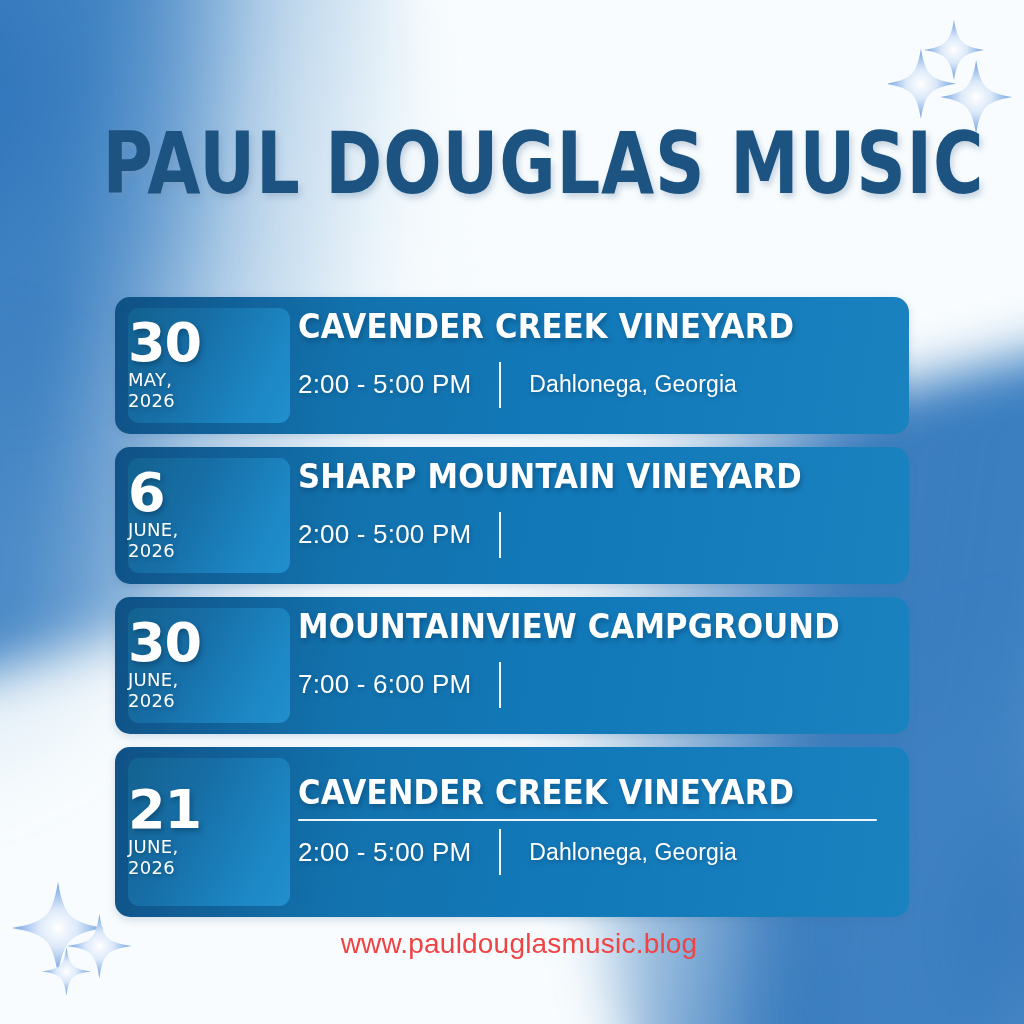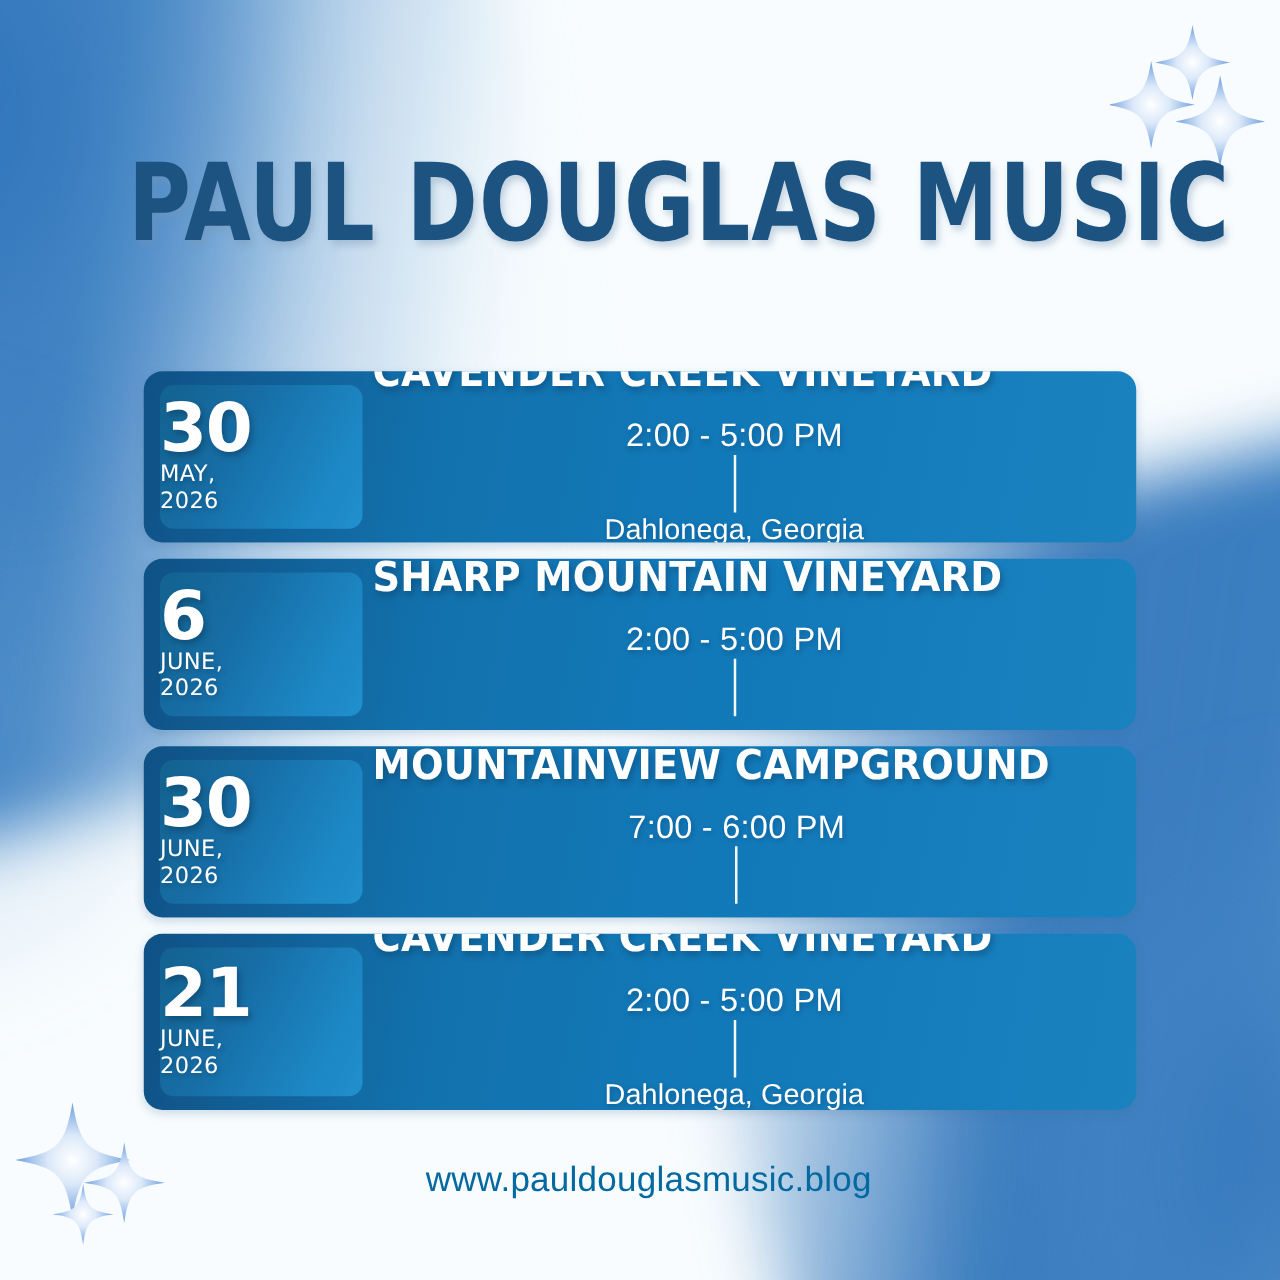--- a/index.html
+++ b/index.html
@@ -108,21 +108,21 @@
     position:relative;
     height:137px;
     margin-bottom:13px;
     border-radius:15px;
     background:linear-gradient(100deg,#0f5185 0%,#115c93 10%,#1272ad 30%,#1279b9 58%,#1b82c0 100%);
     box-shadow:0 3px 8px rgba(70,110,150,0.22);
     display:flex;
     align-items:stretch;
     overflow:hidden;
   }
-  .event-card:last-child { height:141px; margin-bottom:0; }
+  .event-card:last-child { height:170px; margin-bottom:0; }
 
   
   .date-frame {
     flex:0 0 175px;
     padding:11px 0 11px 13px;
     display:flex;
   }
   .date-panel {
     flex:1;
     border-radius:11px;
@@ -175,21 +175,20 @@
   }
   .rule {
     height:2px;
     background:rgba(255,255,255,0.92);
     margin:9px 0 8px 0;
     border-radius:1px;
   }
   .meta {
     display:flex;
     align-items:center;
-    flex-direction:column;
   }
   .time {
     font-size:26px;
     color:#ffffff;
     letter-spacing:0.2px;
     white-space:nowrap;
     text-shadow:1px 2px 4px rgba(8,50,85,0.35);
   }
   .vdiv {
     width:2px;
@@ -206,21 +205,21 @@
     text-shadow:1px 2px 4px rgba(8,50,85,0.35);
   }
 
   
   #footer {
     position:absolute;
     left:0; right:0; top:928px;
     text-align:center;
     font-size:28px;
     letter-spacing:0.2px;
-    color:#0369a1;
+    color:#ef4444;
     padding-left:14px;
   }
 </style>
 </head>
 <body>
 
 <div id="poster">
 
   <div class="wash wash-tl"></div>
   <div class="wash wash-tl2"></div>

